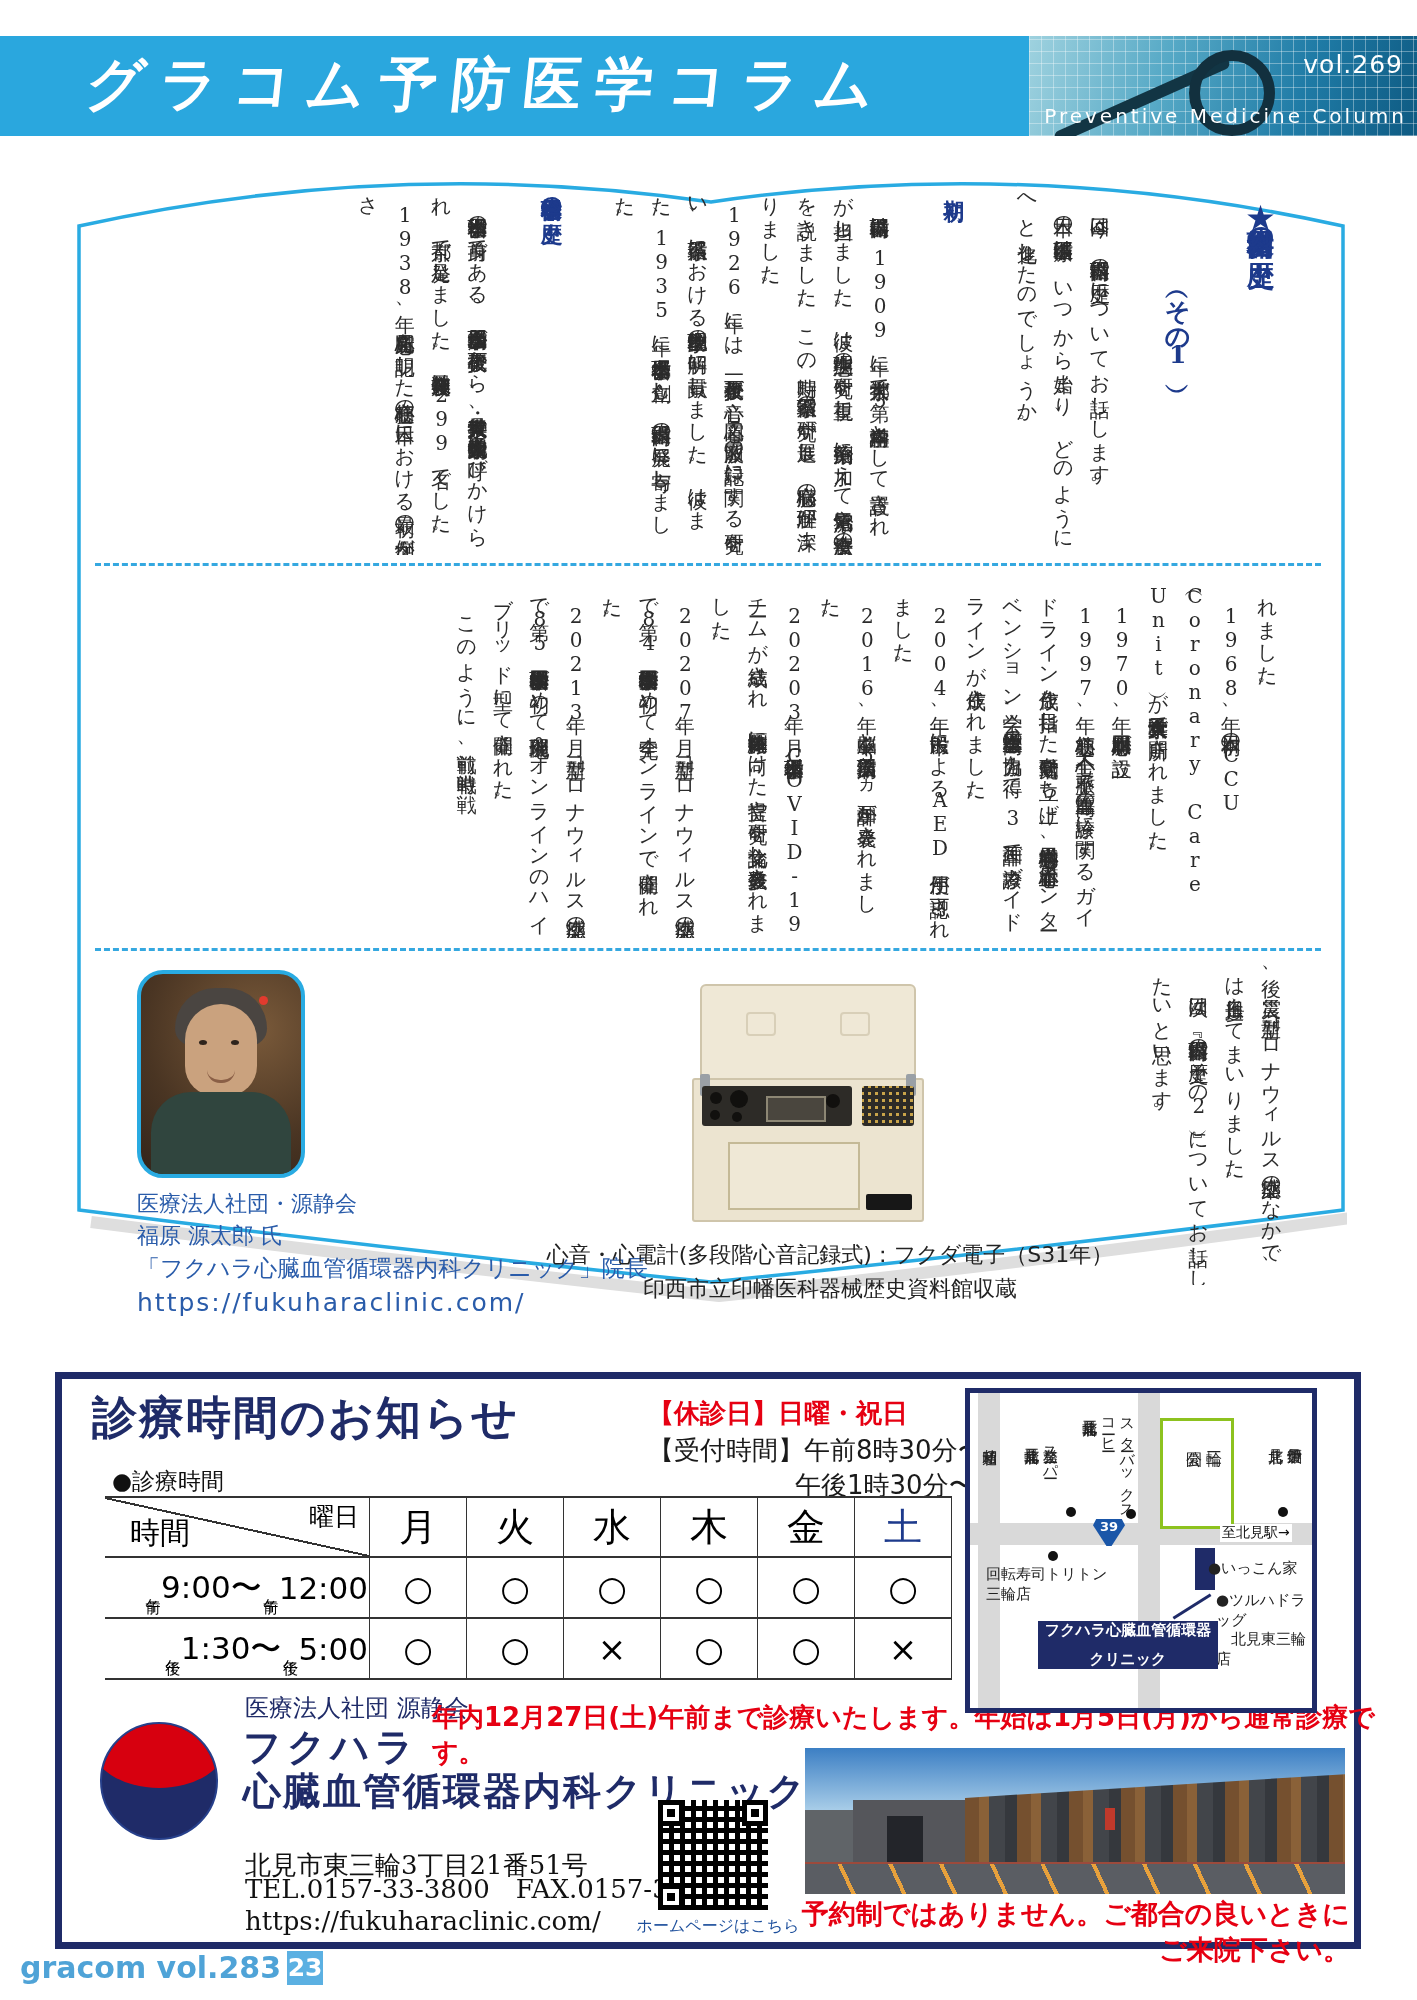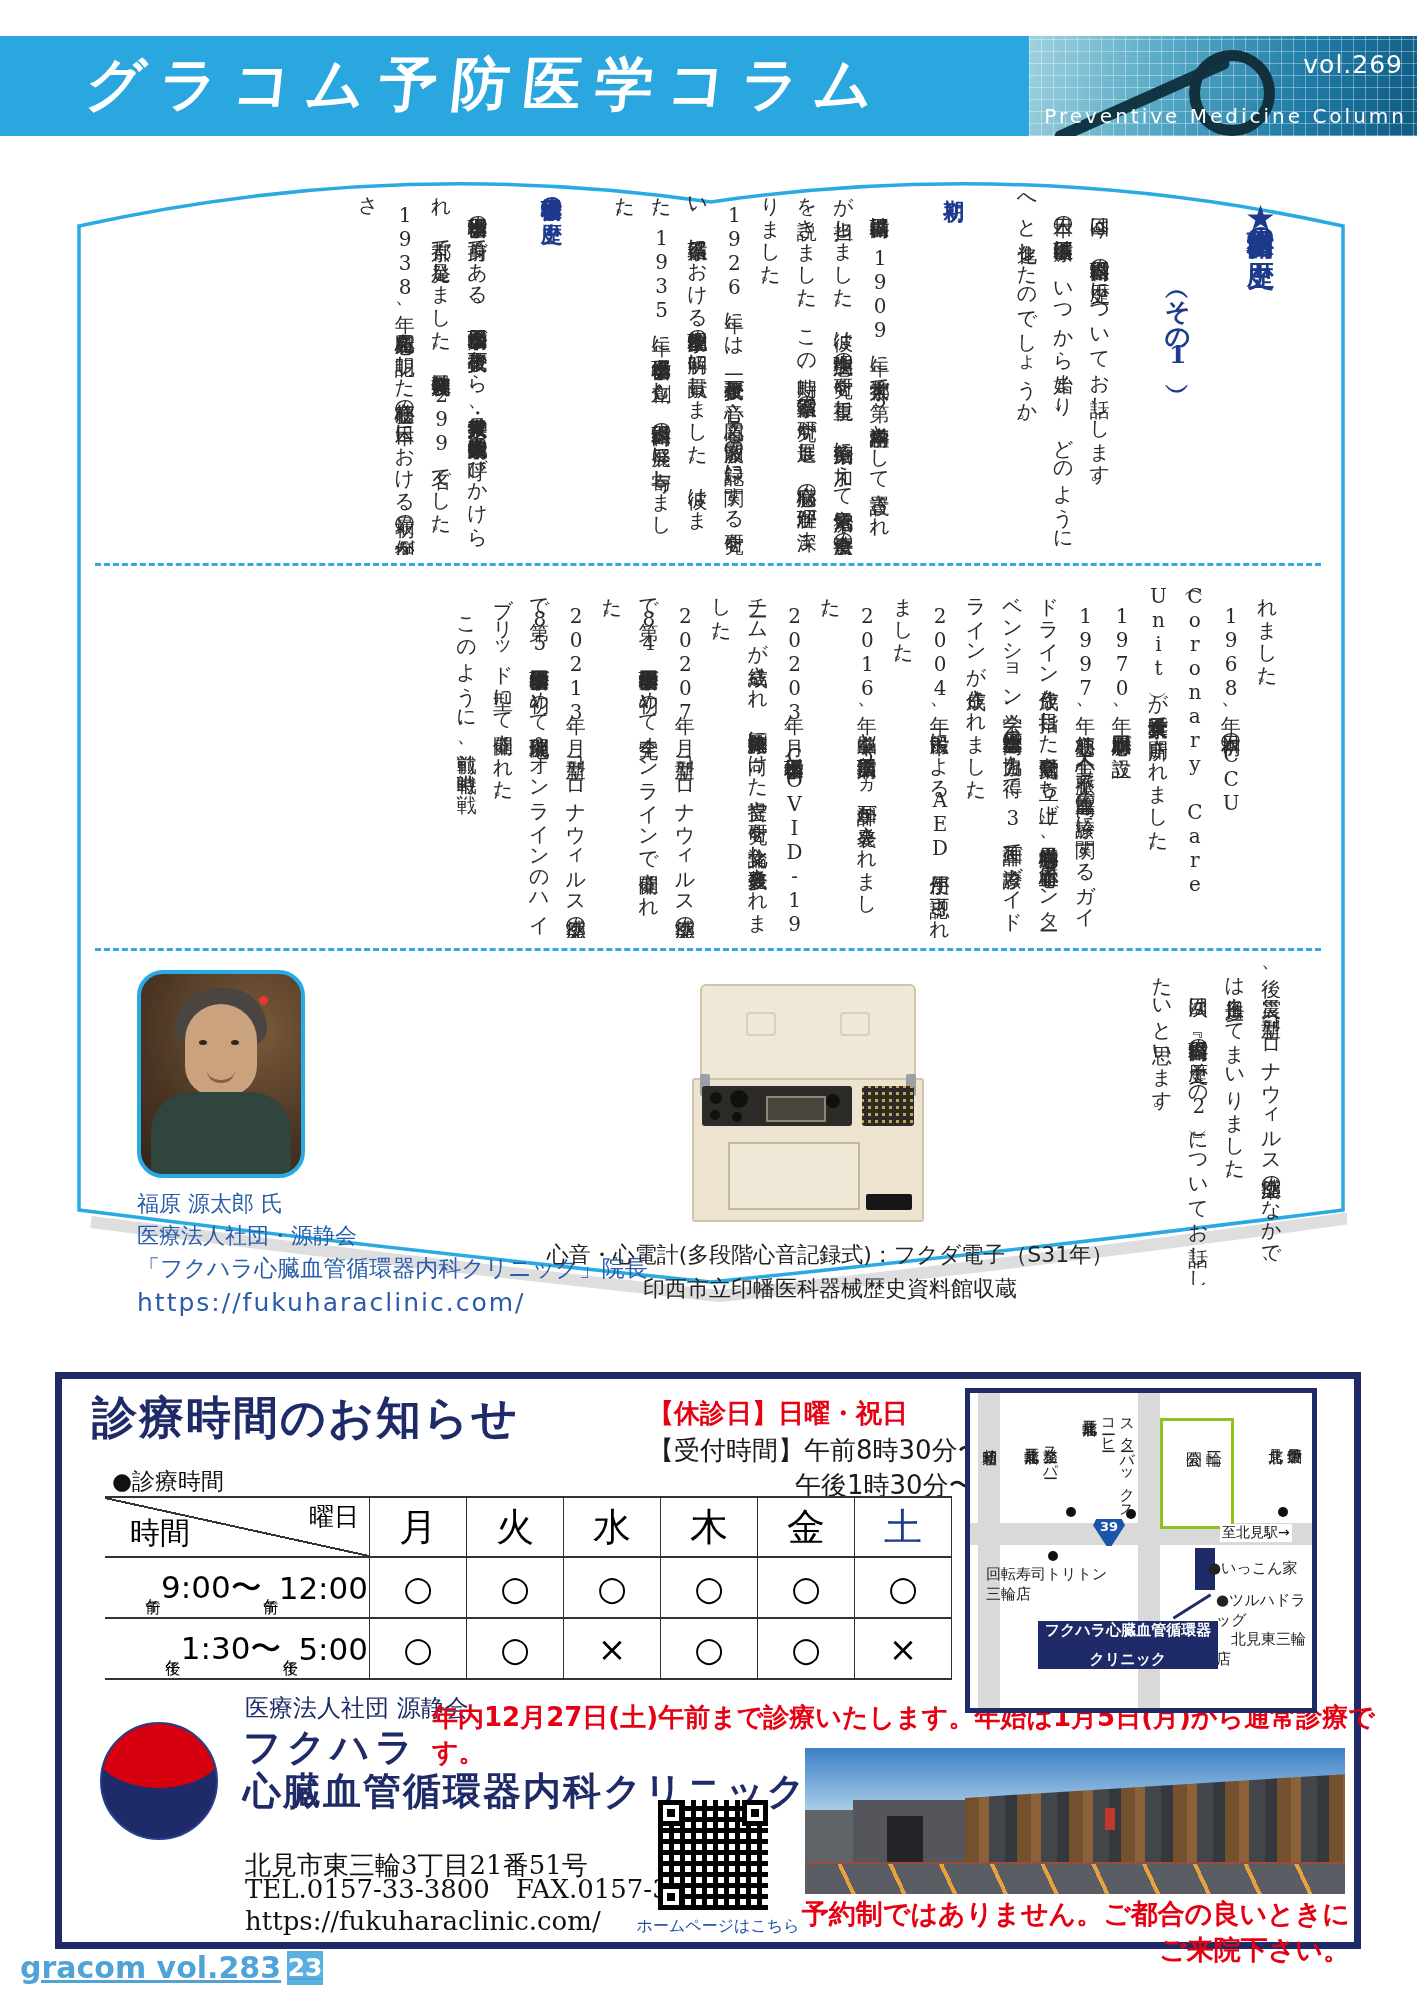--- a/index.html
+++ b/index.html
@@ -118,21 +118,21 @@
   .mdot{position:absolute;width:10px;height:10px;border-radius:50%;background:#111;}
   .r39{position:absolute;left:123px;top:126px;width:32px;height:28px;background:#1a56a8;color:#fff;font-size:13px;font-weight:bold;
       display:flex;align-items:flex-start;justify-content:center;
       clip-path:polygon(10% 0,90% 0,100% 22%,58% 96%,42% 96%,0 22%);}
   .station{position:absolute;left:250px;top:131px;font-size:14px;background:#fff;padding:0 2px;color:#111;}
   .mclinic-bld{position:absolute;left:225px;top:155px;width:20px;height:42px;background:#1f2b68;}
   .mpointer{position:absolute;left:200px;top:212px;width:44px;height:3px;background:#1f2b68;transform:rotate(-32deg);}
   .mclinic-box{position:absolute;left:68px;top:228px;width:180px;height:48px;background:#1f2b68;color:#fff;
       display:flex;flex-direction:column;align-items:center;justify-content:space-between;font-size:15px;font-weight:bold;line-height:1.25;}
   
-  .footer{position:absolute;left:20px;top:1950px;font-size:30px;font-weight:bold;color:#4fa3d7;display:flex;align-items:flex-end;gap:6px;text-decoration:underline;}
+  .footer{position:absolute;left:20px;top:1950px;font-size:30px;font-weight:bold;color:#4fa3d7;display:flex;align-items:flex-end;gap:6px;}
   .page-badge{display:inline-block;width:36px;height:34px;background:#5bb0e2;color:#fff;font-size:25px;font-weight:bold;
       text-align:center;line-height:34px;}
 </style>
 </head>
 <body>
 
 <div id="page">
 
   <div class="banner">
     <div class="banner-title">グラコム予防医学コラム</div>
@@ -192,22 +192,22 @@
     <div class="doc-dot"></div>
     <div class="doc-hair"></div>
     <div class="doc-face">
       <div class="doc-eye" style="left:14px;top:36px;"></div>
       <div class="doc-eye" style="left:46px;top:36px;"></div>
     </div>
     <div class="doc-mouth"></div>
     <div class="doc-body"></div>
   </div>
   <div class="doc-cap">
+    <div>医療法人社団・源静会</div>
     <div>福原 源太郎 氏</div>
-    <div>医療法人社団・源静会</div>
     <div class="small">「フクハラ心臓血管循環器内科クリニック」院長</div>
     <div class="url">https://fukuharaclinic.com/</div>
   </div>
 
   <div class="dev">
     <div class="dev-lid">
       <div class="dev-hinge" style="left:44px;"></div>
       <div class="dev-hinge" style="right:44px;"></div>
     </div>
     <div class="dev-body">

